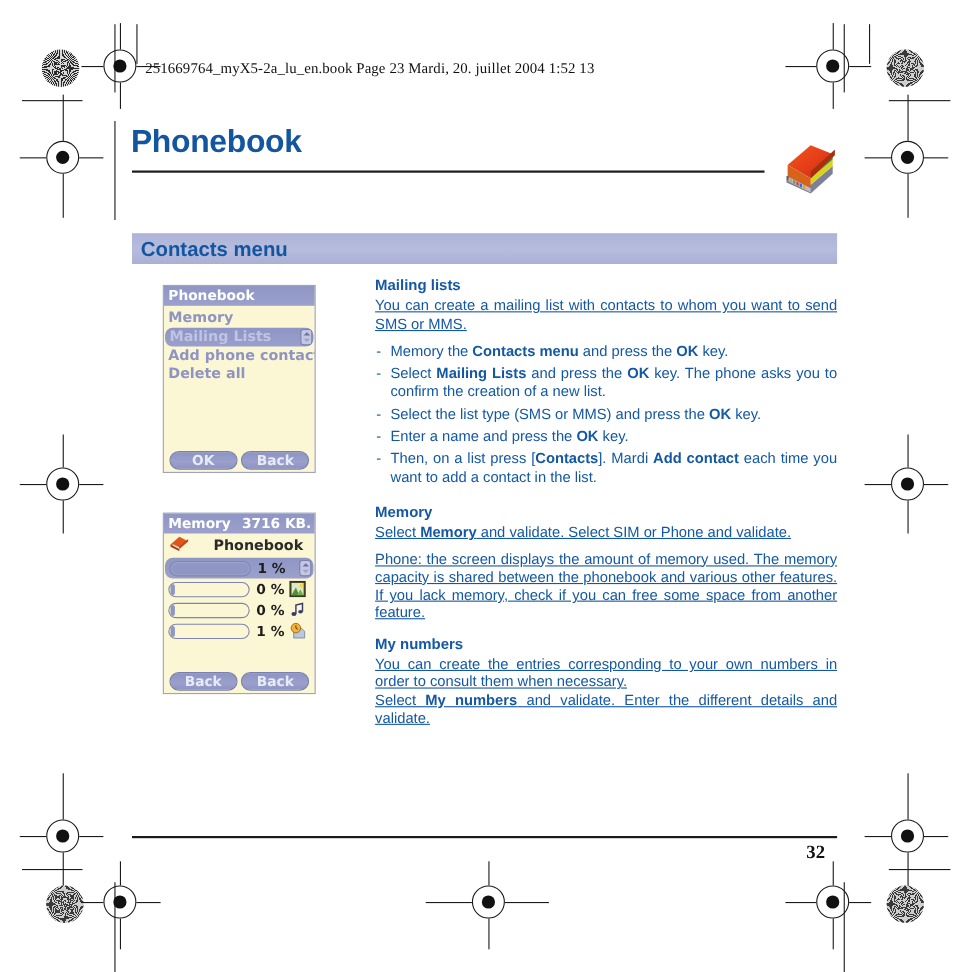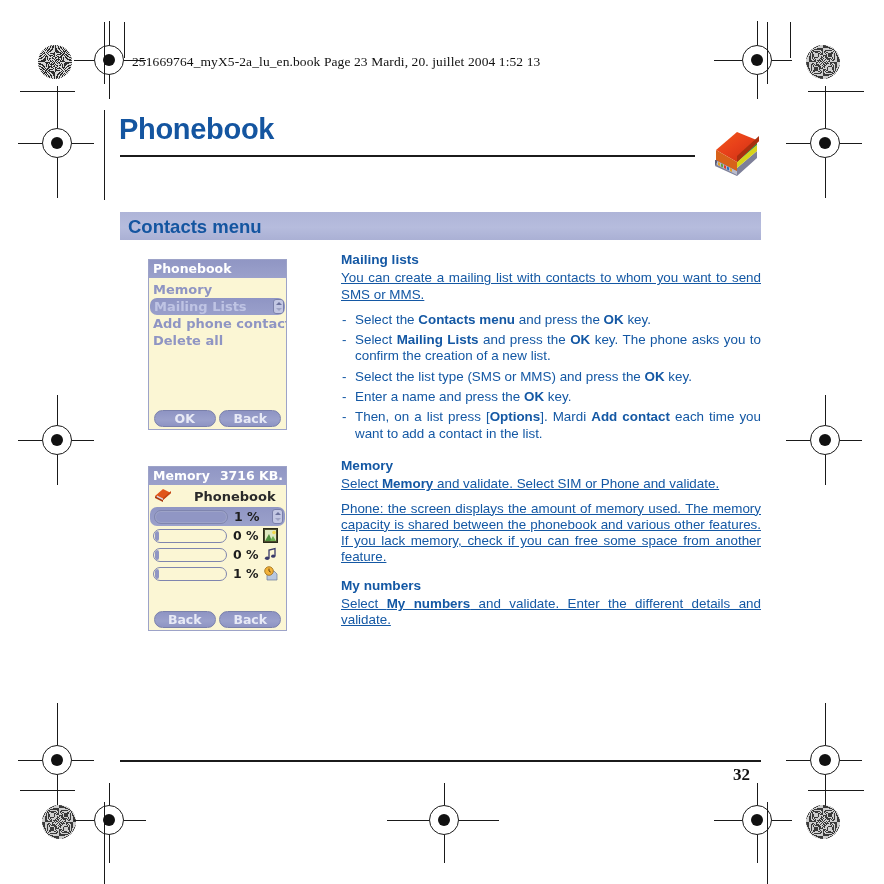--- a/index.html
+++ b/index.html
@@ -559,36 +559,37 @@
     </div>
   </div>
 </div>
 
 <div class="copy">
 
   <h3>Mailing lists</h3>
   <p>You can create a mailing list with contacts to whom you want to send SMS or MMS.</p>
 
   <ul>
-    <li><span>Select the </span><b>Contacts menu</b><span> and press the </span><b>OK</b><span> key.</span></li>
+    <li><span>Memory the </span><b>Contacts menu</b><span> and press the </span><b>OK</b><span> key.</span></li>
     <li><span>Select </span><b>Mailing Lists</b><span> and press the </span><b>OK</b><span> key. The phone asks you to confirm the creation of a new list.</span></li>
     <li><span>Select the list type (SMS or MMS) and press the </span><b>OK</b><span> key.</span></li>
     <li><span>Enter a name and press the </span><b>OK</b><span> key.</span></li>
-    <li><span>Then, on a list press [</span><b>Options</b><span>]. Mardi </span><b>Add contact</b><span> each time you want to add a contact in the list.</span></li>
+    <li><span>Then, on a list press [</span><b>Contacts</b><span>]. Mardi </span><b>Add contact</b><span> each time you want to add a contact in the list.</span></li>
   </ul>
 
   <div class="gap-md"></div>
 
   <h3>Memory</h3>
   <p class="tight"><span>Select </span><b>Memory</b><span> and validate. Select SIM or Phone and validate.</span></p>
 
   <div class="gap-sm"></div>
 
   <p class="tight">Phone: the screen displays the amount of memory used. The memory capacity is shared between the phonebook and various other features. If you lack memory, check if you can free some space from another feature.</p>
 
   <div class="gap-md"></div>
 
   <h3>My numbers</h3>
+  <p class="tight">You can create the entries corresponding to your own numbers in order to consult them when necessary.</p>
   <p class="tight"><span>Select </span><b>My numbers</b><span> and validate. Enter the different details and validate.</span></p>
 </div>
 
 <div class="footer-rule"></div>
 <div class="page-num">32</div>
 
 </body></html>

